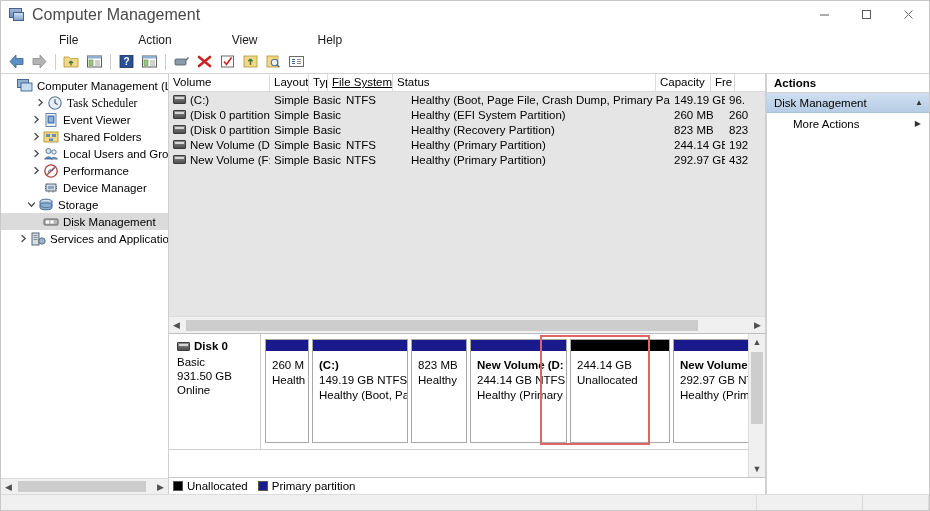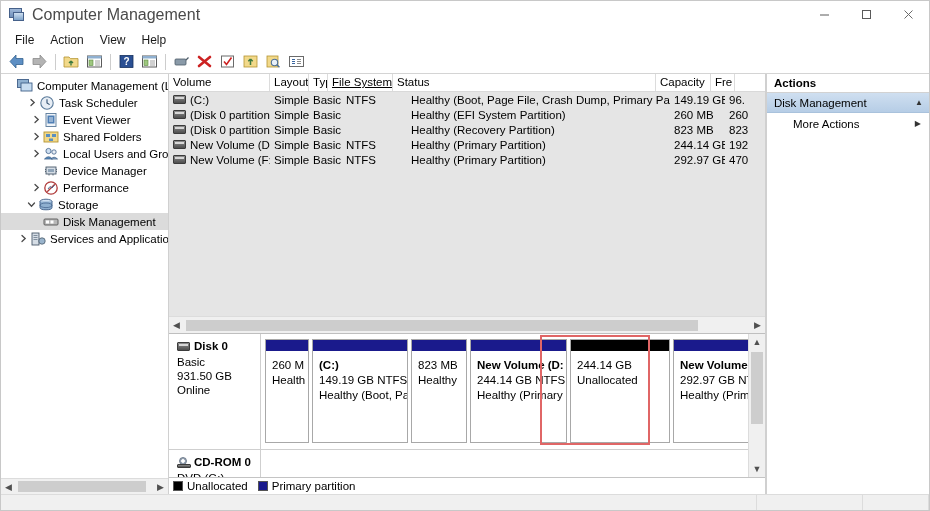--- a/index.html
+++ b/index.html
@@ -67,20 +67,21 @@
     display: flex;
     align-items: center;
     padding-left: 6px;
     background: #ffffff;
     flex: 0 0 auto;
   }
   .menu-item {
     padding: 2px 8px;
     font-size: 12px;
     color: #1a1a1a;
+    margin-left: 44px;
   }
 
   
   .toolbar {
     height: 24px;
     background: #ffffff;
     display: flex;
     align-items: center;
     padding-left: 4px;
     border-bottom: 1px solid #d4d4d4;
@@ -583,21 +584,21 @@
               <svg width="9" height="9" viewBox="0 0 9 9">
                 <path d="M3 1.5 L6.2 4.5 L3 7.5" stroke="#4a4a4a" stroke-width="1.3" fill="none" stroke-linecap="round"></path>
               </svg>
             </span>
             <span class="ticon"><svg width="16" height="16" viewBox="0 0 16 16">
                 <rect x="0.5" y="1.5" width="11" height="8" fill="#8fb0d0" stroke="#3f5f88" stroke-width="0.9"></rect>
                 <rect x="4" y="5" width="11" height="8" fill="#c7dcf0" stroke="#3f5f88" stroke-width="0.9"></rect>
               </svg></span>
             <span class="tlabel">Computer Management (Local</span>
           </div>
-          <div class="tnode" style="padding-left: 24px;">
+          <div class="tnode" style="padding-left: 32px; font-family: Liberation Serif, serif;">
             <span class="chev">
               <svg width="9" height="9" viewBox="0 0 9 9">
                 <path d="M3 1.5 L6.2 4.5 L3 7.5" stroke="#4a4a4a" stroke-width="1.3" fill="none" stroke-linecap="round"></path>
               </svg>
             </span>
             <span class="ticon"><svg width="16" height="16" viewBox="0 0 16 16">
                 <circle cx="8" cy="8" r="6.2" fill="#e8eef5" stroke="#5a7a9a" stroke-width="1.1"></circle>
                 <path d="M8 4.2 L8 8 L10.6 9.6" stroke="#2f4f6f" stroke-width="1.1" fill="none"></path>
               </svg></span>
             <span class="tlabel">Task Scheduler</span>
@@ -637,44 +638,44 @@
             </span>
             <span class="ticon"><svg width="16" height="16" viewBox="0 0 16 16">
                 <circle cx="5.5" cy="5" r="2.6" fill="#cfe0f2" stroke="#3f5f88" stroke-width="0.8"></circle>
                 <path d="M1.5 13 Q5.5 8.5 9.5 13 Z" fill="#5a8fc0" stroke="#3f5f88" stroke-width="0.8"></path>
                 <circle cx="11" cy="6" r="2.2" fill="#e8eef5" stroke="#3f5f88" stroke-width="0.8"></circle>
                 <path d="M8 13 Q11 9.5 14.5 13 Z" fill="#8fb0d0" stroke="#3f5f88" stroke-width="0.8"></path>
               </svg></span>
             <span class="tlabel">Local Users and Groups</span>
           </div>
           <div class="tnode" style="padding-left: 28px;">
+            <span class="chev">
+              <svg width="9" height="9" viewBox="0 0 9 9">
+                <path d="M3 1.5 L6.2 4.5 L3 7.5" stroke="#4a4a4a" stroke-width="1.3" fill="none" stroke-linecap="round"></path>
+              </svg>
+            </span>
+            <span class="ticon"><svg width="16" height="16" viewBox="0 0 16 16">
+                <circle cx="8" cy="8" r="6.2" fill="#ffffff" stroke="#b03a3a" stroke-width="1.3"></circle>
+                <path d="M4.2 11.8 L11.8 4.2" stroke="#b03a3a" stroke-width="1.3"></path>
+                <path d="M5 9 L7 6.5 L9 8 L11.5 5" stroke="#3f5f88" stroke-width="0.9" fill="none"></path>
+              </svg></span>
+            <span class="tlabel">Performance</span>
+          </div>
+          <div class="tnode" style="padding-left: 28px;">
             <span class="chev empty">
               <svg width="9" height="9" viewBox="0 0 9 9">
                 <path d="M3 1.5 L6.2 4.5 L3 7.5" stroke="#4a4a4a" stroke-width="1.3" fill="none" stroke-linecap="round"></path>
               </svg>
             </span>
             <span class="ticon"><svg width="16" height="16" viewBox="0 0 16 16">
                 <rect x="3" y="4" width="10" height="7" fill="#d5dde5" stroke="#4a5a6a" stroke-width="0.9"></rect>
                 <rect x="5" y="6" width="6" height="3" fill="#8fa4b8"></rect>
                 <path d="M2 6.5 L3 6.5 M2 8.5 L3 8.5 M13 6.5 L14 6.5 M13 8.5 L14 8.5 M6 11 L6 12.5 M10 11 L10 12.5" stroke="#4a5a6a" stroke-width="0.9"></path>
               </svg></span>
             <span class="tlabel">Device Manager</span>
-          </div>
-          <div class="tnode" style="padding-left: 28px;">
-            <span class="chev">
-              <svg width="9" height="9" viewBox="0 0 9 9">
-                <path d="M3 1.5 L6.2 4.5 L3 7.5" stroke="#4a4a4a" stroke-width="1.3" fill="none" stroke-linecap="round"></path>
-              </svg>
-            </span>
-            <span class="ticon"><svg width="16" height="16" viewBox="0 0 16 16">
-                <circle cx="8" cy="8" r="6.2" fill="#ffffff" stroke="#b03a3a" stroke-width="1.3"></circle>
-                <path d="M4.2 11.8 L11.8 4.2" stroke="#b03a3a" stroke-width="1.3"></path>
-                <path d="M5 9 L7 6.5 L9 8 L11.5 5" stroke="#3f5f88" stroke-width="0.9" fill="none"></path>
-              </svg></span>
-            <span class="tlabel">Performance</span>
           </div>
           <div class="tnode" style="padding-left: 15px; margin-left: 8px;">
             <span class="chev">
               <svg width="9" height="9" viewBox="0 0 9 9">
                 <path d="M1.5 3 L4.5 6.2 L7.5 3" stroke="#4a4a4a" stroke-width="1.3" fill="none" stroke-linecap="round"></path>
               </svg>
             </span>
             <span class="ticon"><svg width="16" height="16" viewBox="0 0 16 16">
                 <ellipse cx="8" cy="4.5" rx="6" ry="2.3" fill="#cfe0f2" stroke="#3f5f88" stroke-width="0.9"></ellipse>
                 <path d="M2 4.5 L2 10.5 Q2 12.8 8 12.8 Q14 12.8 14 10.5 L14 4.5" fill="#8fb0d0" stroke="#3f5f88" stroke-width="0.9"></path>
@@ -782,21 +783,21 @@
             <div class="vl-row">
               <div class="c" style="width: 101px; display: flex; align-items: center; padding-left: 0px;">
                 <span class="vol-ico"></span>
                 <span>New Volume (F:)</span>
               </div>
               <div class="c" style="width: 39px;">Simple</div>
               <div class="c" style="width: 33px;">Basic</div>
               <div class="c" style="width: 65px;">NTFS</div>
               <div class="c" style="width: 263px;">Healthy (Primary Partition)</div>
               <div class="c" style="width: 55px;">292.97 GB</div>
-              <div class="c" style="width: 24px;">470</div>
+              <div class="c" style="width: 24px;">432</div>
             </div>
           </div>
       </div>
 
       <div class="vl-hscroll">
         <div class="sb-arrow">◀</div>
         <div class="sb-track">
           <div class="sb-thumb-h" style="left:2px; width:512px;"></div>
         </div>
         <div class="sb-arrow">▶</div>
@@ -856,30 +857,20 @@
                   <div class="part-bar" style="background: rgb(26, 26, 140);"></div>
                   <div class="part-body">
                     <div class="pname">New Volume  (F:)</div>
                     <div>292.97 GB NTFS</div>
                     <div>Healthy (Primary P</div>
                   </div>
                 </div>
               </div>
             </div>
             <div class="disk-row" style="height: 50px;">
-              <div class="disk-info">
-                <div class="disk-title">
-                  <span class="cd-ico">
-                    <span class="disc"></span>
-                    <span class="base"></span>
-                  </span>
-                  <span>CD-ROM 0</span>
-                </div>
-                <div class="disk-meta">DVD (G:)</div>
-              </div>
               <div class="parts">
                 <div class="cd-empty"></div>
               </div>
             </div>
           </div>
         <div class="graph-vscroll">
           <div class="sb-varrow">▲</div>
           <div class="sb-vtrack">
             <div class="sb-thumb-v" style="top:2px; height:72px;"></div>
           </div>

